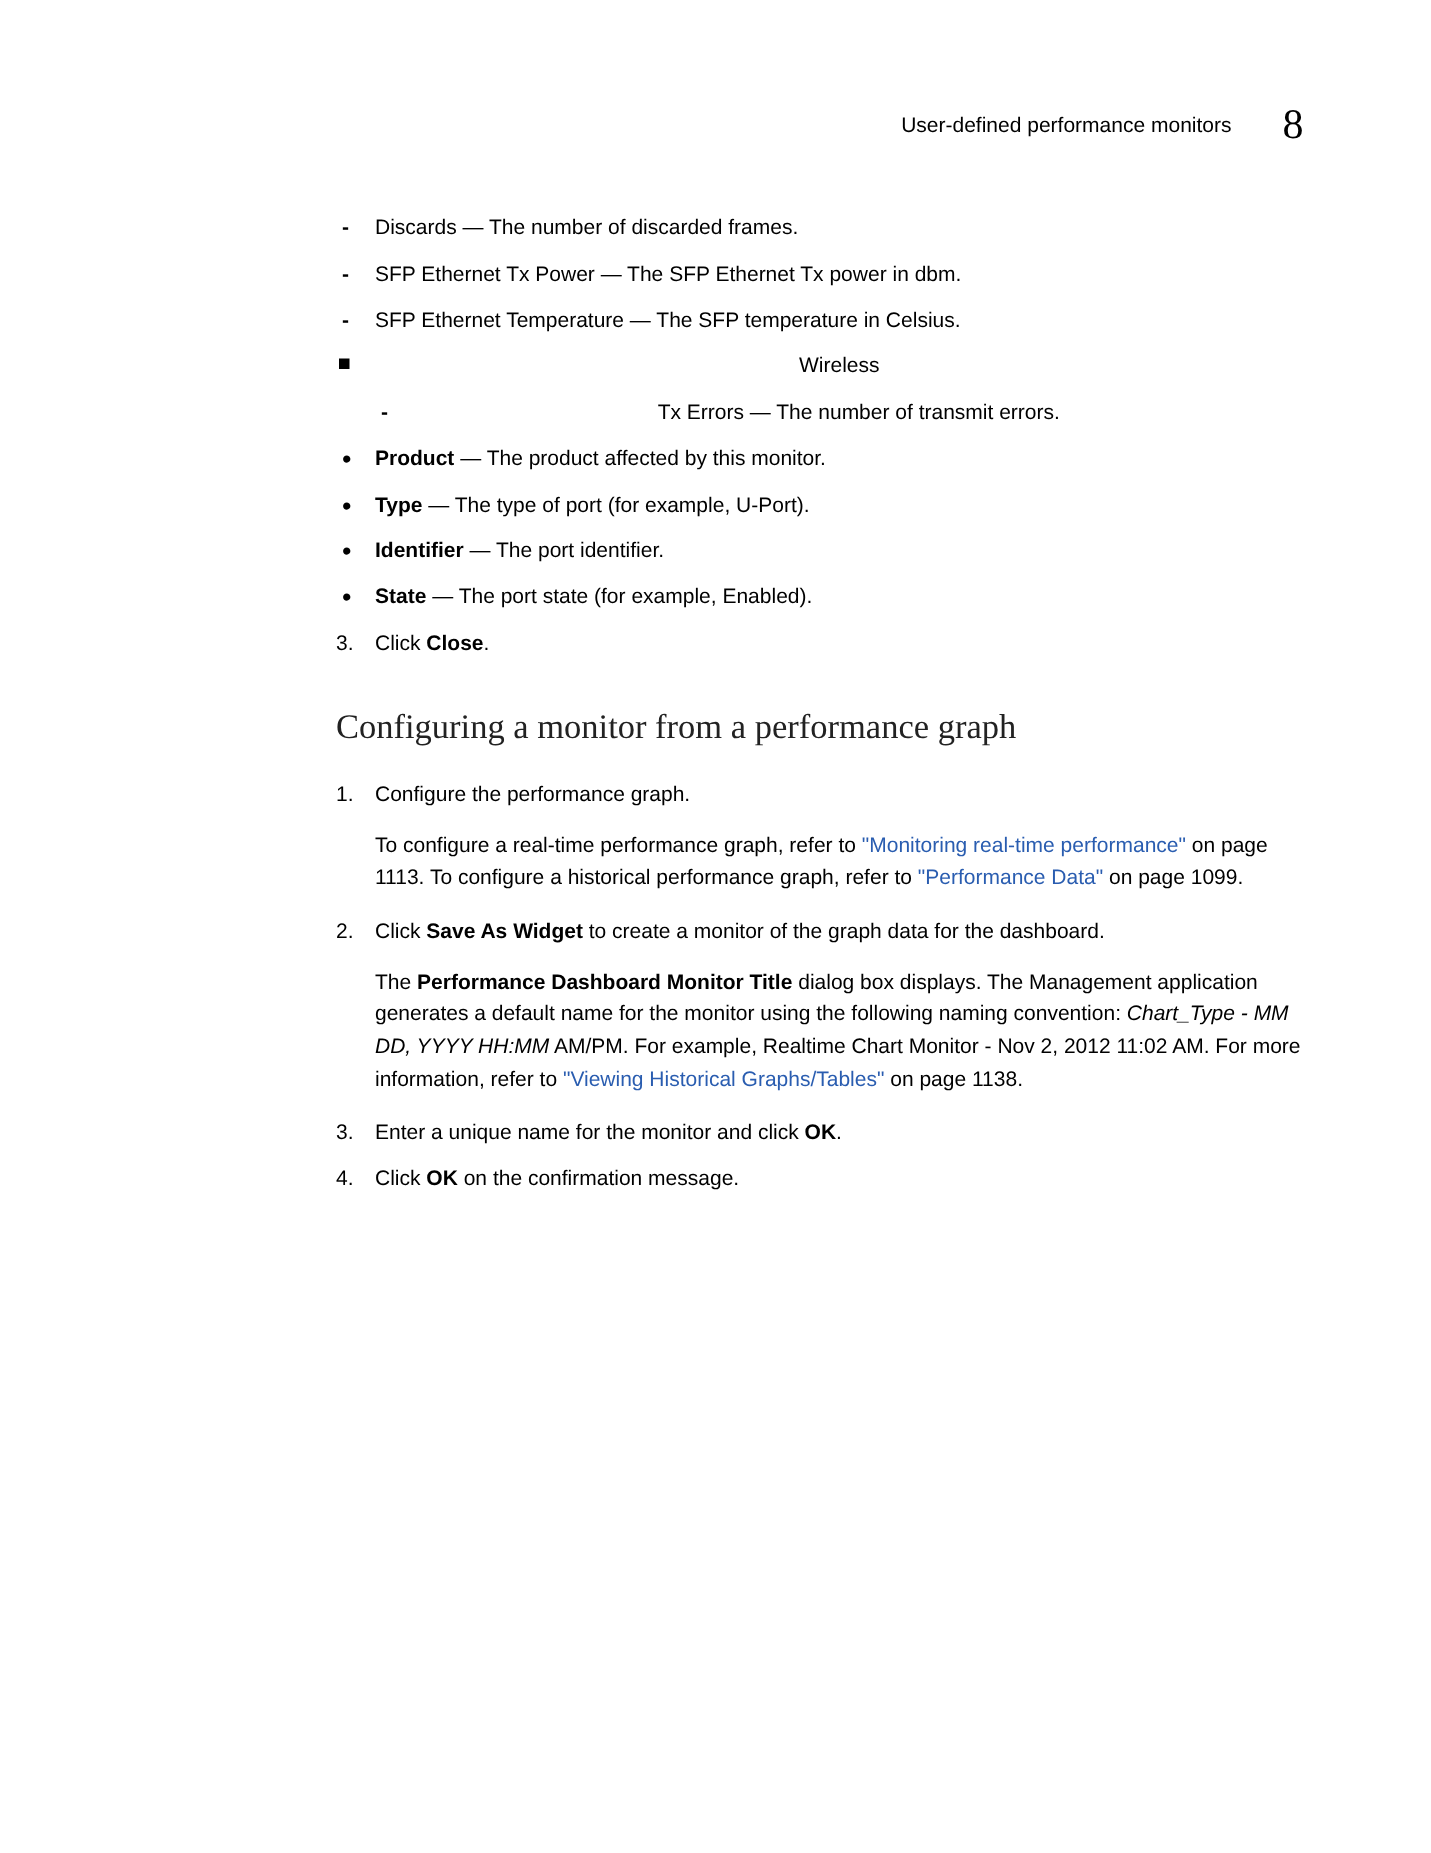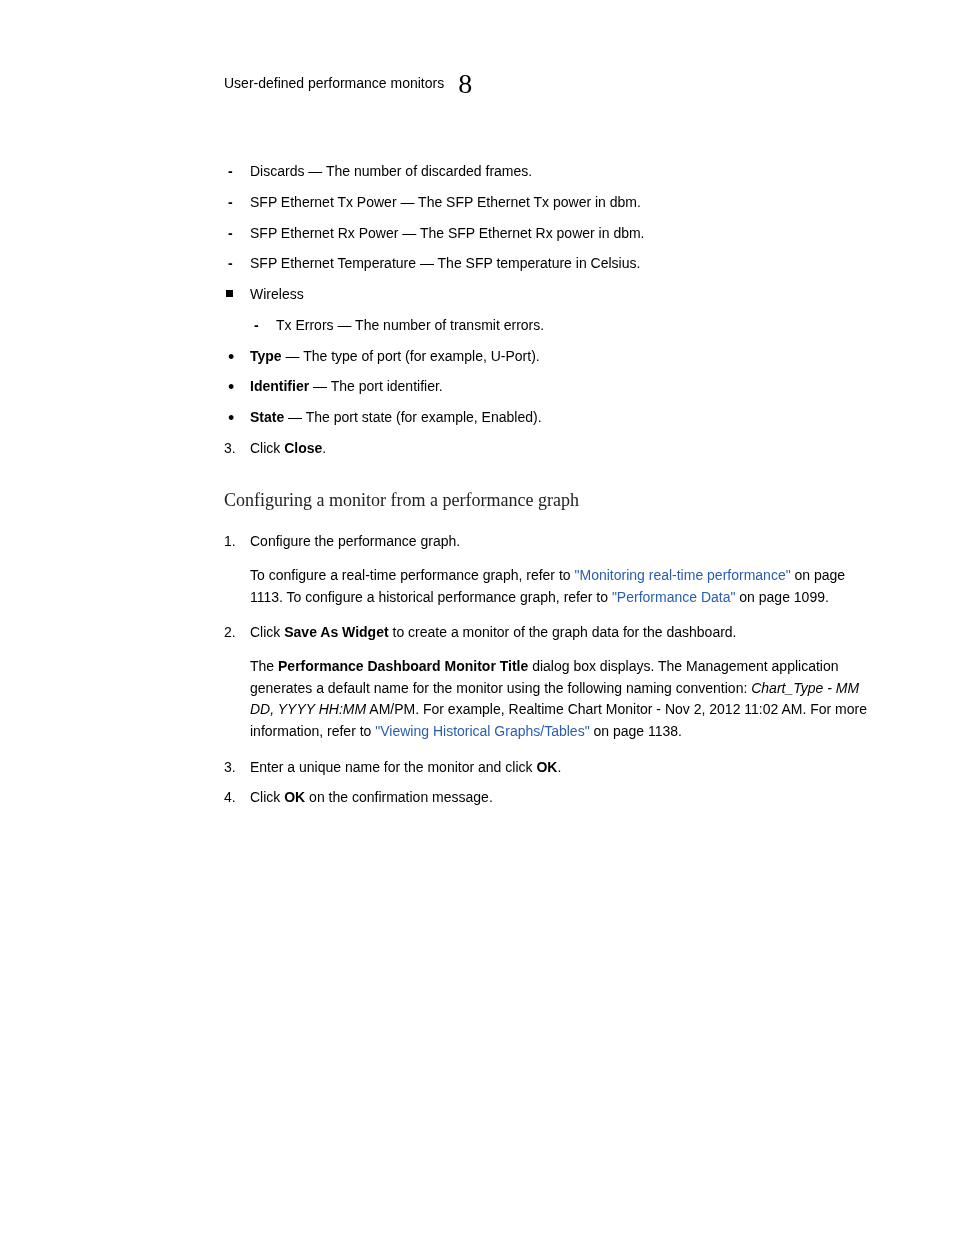--- a/index.html
+++ b/index.html
@@ -12,23 +12,24 @@
     height: 1235px;
     position: relative;
     font-size: 14px;
     line-height: 1.55;
   }
   .page {
     padding: 62px 85px 0 224px;
   }
   .header-row {
     display: flex;
+    justify-content: flex-end;
     align-items: center;
-    gap: 14px;
-    margin-bottom: 56px;
+    gap: 34px;
+    margin-bottom: 36px;
   }
   .header-title {
     font-size: 14px;
   }
   .chapter-num {
     font-family: Georgia, 'Times New Roman', serif;
     font-size: 28px;
     font-weight: 400;
   }
   ul.dash {
@@ -50,20 +51,21 @@
   }
   ul.square {
     list-style: none;
     padding-left: 0;
     margin: 0;
   }
   ul.square > li {
     position: relative;
     padding-left: 26px;
     margin-bottom: 9px;
+    text-align: center;
   }
   ul.square > li::before {
     content: "";
     position: absolute;
     left: 2px;
     top: 6px;
     width: 7px;
     height: 7px;
     background: #000;
   }
@@ -97,21 +99,21 @@
   ol.steps > li .num {
     position: absolute;
     left: 0;
     top: 0;
   }
   .bold { font-weight: bold; }
   .italic { font-style: italic; }
   .link { color: #2a5db0; }
   .h2 {
     font-family: Georgia, 'Times New Roman', serif;
-    font-size: 18px;
+    font-size: 23px;
     font-weight: 400;
     color: #222;
     margin: 28px 0 16px 0;
   }
   .block1 { margin-left: 90px; }
   .block-square { margin-left: 62px; margin-top: 9px; }
   .block-disc { margin-left: 26px; margin-top: 9px; }
   .step-body { margin-top: 12px; margin-bottom: 14px; }
 </style>
 </head>
@@ -120,34 +122,34 @@
 <div class="page">
 
   <div class="header-row">
     <span class="header-title">User-defined performance monitors</span>
     <span class="chapter-num">8</span>
   </div>
 
   <ul class="dash block1">
     <li>Discards — The number of discarded frames.</li>
     <li>SFP Ethernet Tx Power — The SFP Ethernet Tx power in dbm.</li>
-    <li>SFP Ethernet Rx Power — The SFP Ethernet Rx power in dbm.</li>
     <li>SFP Ethernet Temperature — The SFP temperature in Celsius.</li>
   </ul>
 
   <ul class="square block-square">
     <li>
       <span>Wireless</span>
       <ul class="dash" style="margin-top:9px;">
         <li>Tx Errors — The number of transmit errors.</li>
       </ul>
     </li>
   </ul>
 
   <ul class="disc block-disc">
+    <li><span class="bold">Product</span><span> — The product affected by this monitor.</span></li>
     <li><span class="bold">Type</span><span> — The type of port (for example, U-Port).</span></li>
     <li><span class="bold">Identifier</span><span> — The port identifier.</span></li>
     <li><span class="bold">State</span><span> — The port state (for example, Enabled).</span></li>
   </ul>
 
   <ol class="steps" start="3" style="margin-top:9px;">
     <li>
       <span class="num">3.</span>
       <span>Click </span><span class="bold">Close</span><span>.</span>
     </li>

